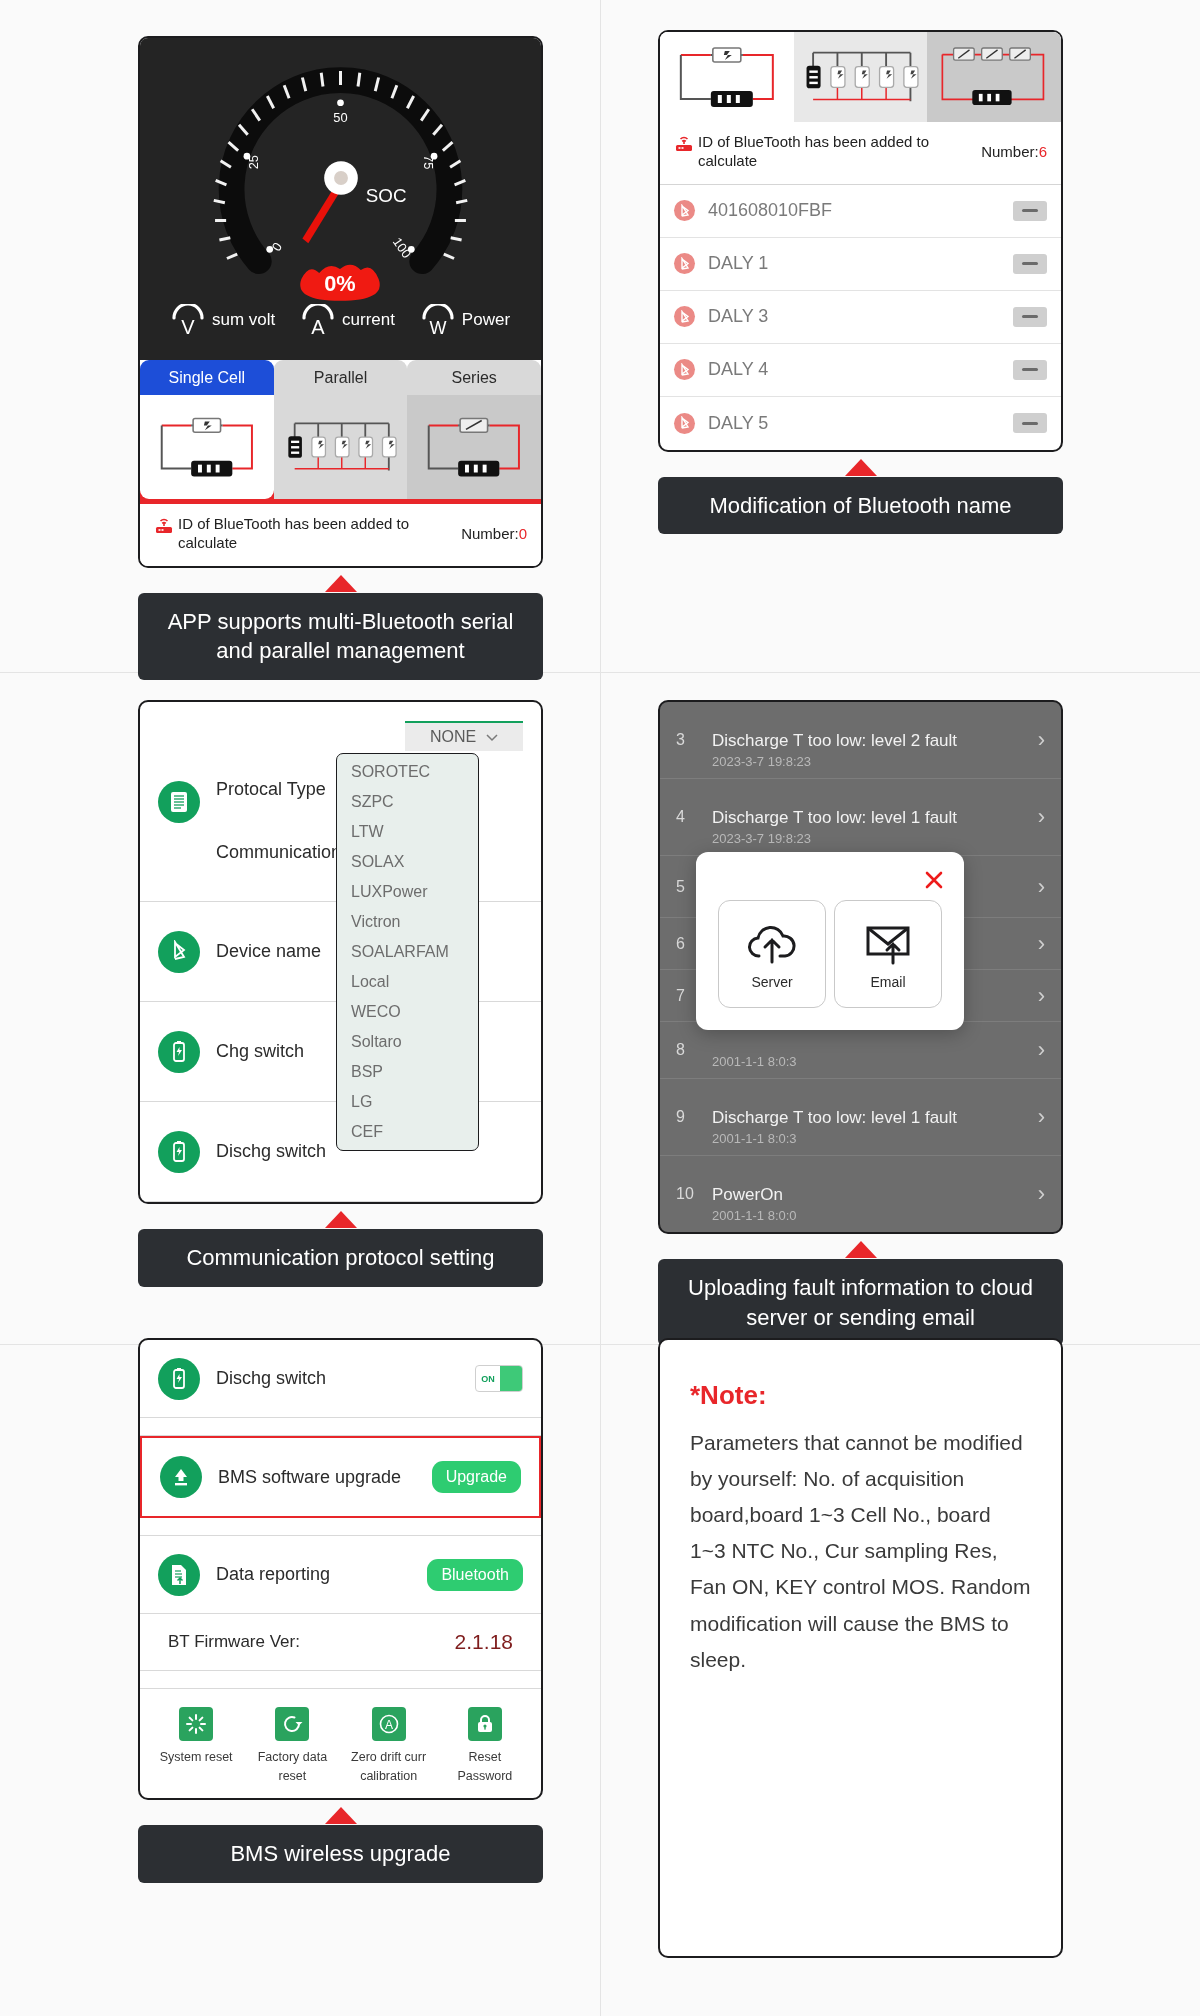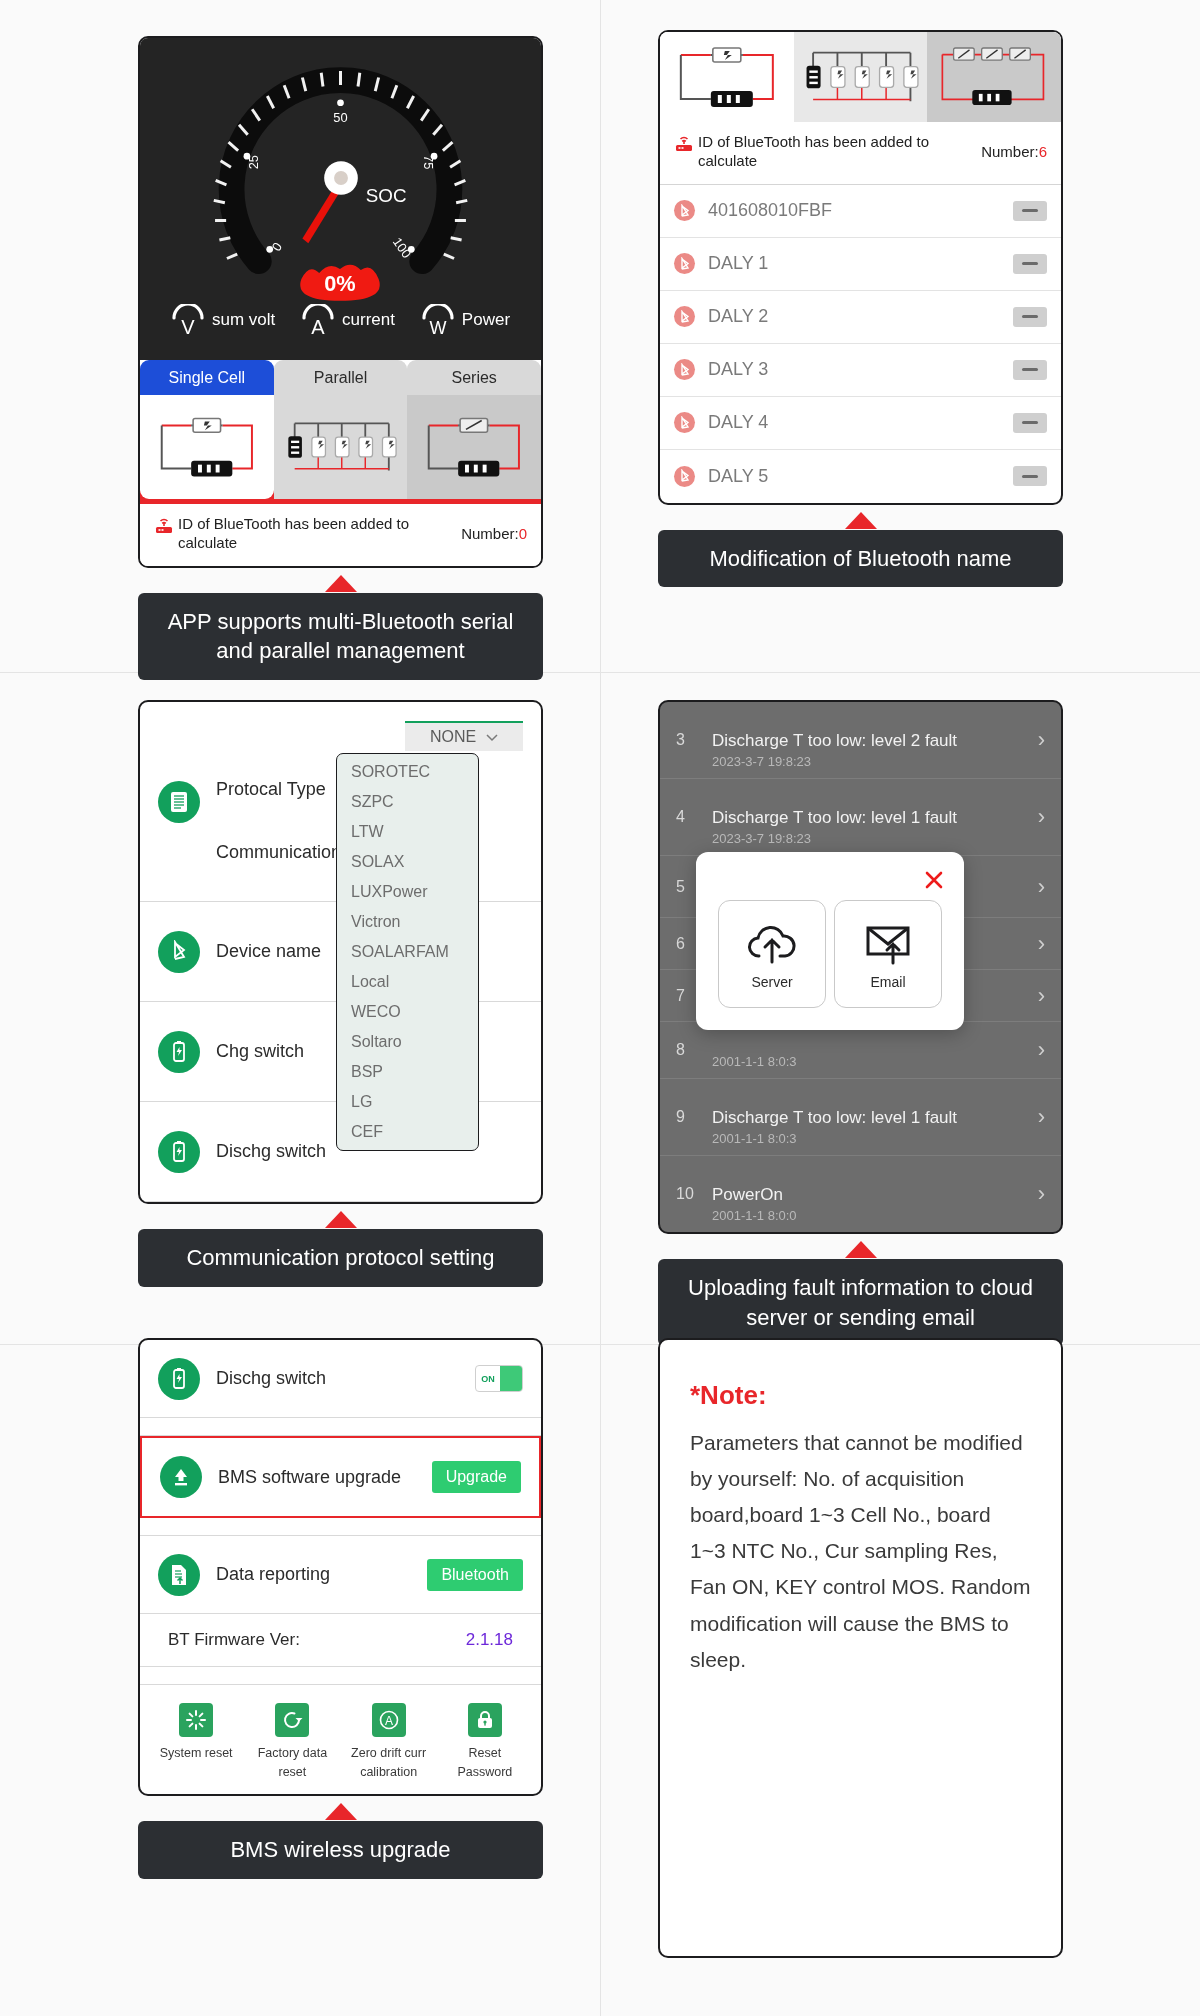--- a/index.html
+++ b/index.html
@@ -186,29 +186,29 @@
   }
   .u-row .lbl { flex:1; font-size: 18px; color:#2b2b2b; }
   .toggle {
     width: 48px;height:27px;border-radius:4px; background:#fff;
     border:1px solid #cfcfcf; display:flex; align-items:center; overflow:hidden;
   }
   .toggle .on { flex:1; font-size:9px;color:#12a05c; text-align:center; font-weight:700;}
   .toggle .knob { width:22px;height:100%;background:#3ec978; }
   .gbtn {
     background:#2ecc71; color:#fff; font-size:16px;
-    padding: 7px 14px; border-radius: 3px;
+    padding: 7px 14px; border-radius: 11px;
   }
   .hl-box {
     border: 2px solid #e8262a; margin: 0; position:relative;
   }
   .spacer-row { height: 18px; border-bottom: 1px solid #d9d9d9; }
   .fw-row { display:flex; align-items:center; justify-content:space-between; padding: 16px 28px; border-bottom:1px solid #d9d9d9;}
   .fw-row .k { font-size:17px; color:#2b2b2b;}
-  .fw-row .v { font-size:17px; color:#6d28d9;}
+  .fw-row .v { font-size:21px; color:#7f1d1d;}
   .tools { display:flex; justify-content:space-around; padding: 18px 10px 14px; gap:4px; }
   .tool { width: 86px; text-align:center; }
   .tool .sq {
     width:34px;height:34px;background:#2aa35e;border-radius:4px;
     display:flex;align-items:center;justify-content:center;margin: 0 auto 6px;
   }
   .tool .t { font-size: 12.5px; color:#3a3a3a; line-height:1.25; }
 
   
   .note-card {
@@ -505,31 +505,20 @@
       <span class="minus-btn">
           <i></i>
         </span>
     </div>
     <div class="bt-row">
       <span class="bt-badge">
           <svg width="12" height="14" viewBox="0 0 12 14">
             <path d="M3 2 l6 4.5 -6 4.5 V1.5 l6 9.5 -6 1" fill="none" stroke="#fff" stroke-width="1.4"></path>
           </svg>
         </span>
-      <span class="name">DALY 2</span>
-      <span class="minus-btn">
-          <i></i>
-        </span>
-    </div>
-    <div class="bt-row">
-      <span class="bt-badge">
-          <svg width="12" height="14" viewBox="0 0 12 14">
-            <path d="M3 2 l6 4.5 -6 4.5 V1.5 l6 9.5 -6 1" fill="none" stroke="#fff" stroke-width="1.4"></path>
-          </svg>
-        </span>
       <span class="name">DALY 3</span>
       <span class="minus-btn">
           <i></i>
         </span>
     </div>
     <div class="bt-row">
       <span class="bt-badge">
           <svg width="12" height="14" viewBox="0 0 12 14">
             <path d="M3 2 l6 4.5 -6 4.5 V1.5 l6 9.5 -6 1" fill="none" stroke="#fff" stroke-width="1.4"></path>
           </svg>

